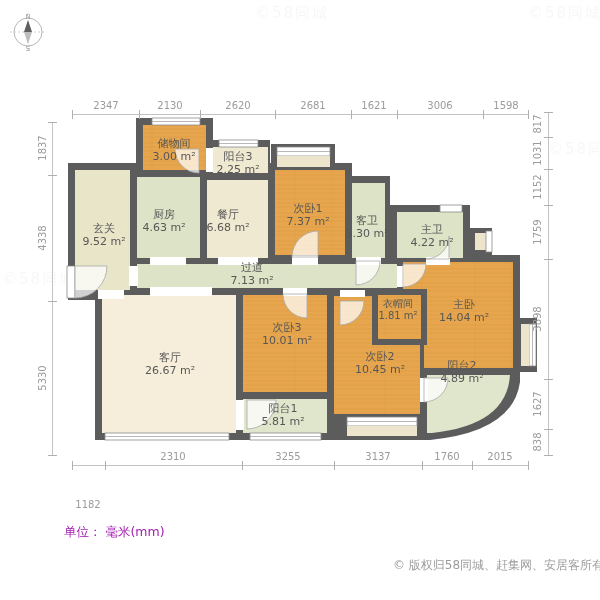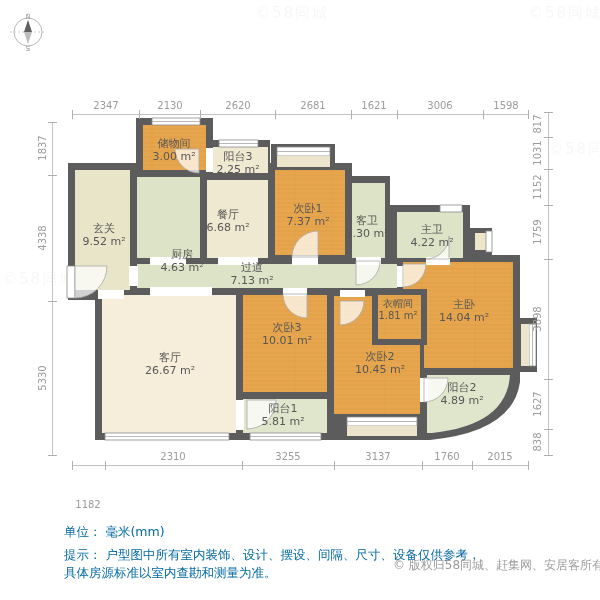--- a/index.html
+++ b/index.html
@@ -15,21 +15,21 @@
   .dline{position:absolute;background:#c3c3c3;}
   .tick{position:absolute;background:#b0b0b0;}
   .dim-num{position:absolute;font-size:10px;color:#9b9b9b;transform:translate(-50%,-50%);white-space:nowrap;}
   .dim-num.v{transform:translate(-50%,-50%) rotate(-90deg);}
   
   .room-label{position:absolute;transform:translate(-50%,-50%);text-align:center;
               color:#575757;font-size:11px;line-height:13px;white-space:nowrap;pointer-events:none;}
   .room-label .nm{display:block;}
   .room-label .ar{display:block;}
   
-  .footer-line{position:absolute;font-size:12.5px;color:#0369a1;white-space:nowrap;}
+  .footer-line{position:absolute;font-size:12.5px;color:#a21caf;white-space:nowrap;}
   #copyright{position:absolute;font-size:12px;color:#9c9c9c;white-space:nowrap;}
   svg{position:absolute;left:0;top:0;}
 </style>
 </head>
 <body>
 
 <div id="stage">
 
   <span class="wm" style="left:255px;top:4px;">©58同城</span>
   <span class="wm" style="left:528px;top:4px;">©58同城</span>
@@ -150,21 +150,21 @@
       <span class="ar">9.52 m²</span>
     </div>
   <div class="room-label" style="left:174px;top:150px;">
     <span class="nm">储物间</span>
       <span class="ar">3.00 m²</span>
     </div>
   <div class="room-label" style="left:238px;top:163px;">
     <span class="nm">阳台3</span>
       <span class="ar">2.25 m²</span>
     </div>
-  <div class="room-label" style="left:182px;top:221px;margin-top:40px;">
+  <div class="room-label" style="left:164px;top:221px;">
     <span class="nm">厨房</span>
       <span class="ar">4.63 m²</span>
     </div>
   <div class="room-label" style="left:228px;top:221px;">
     <span class="nm">餐厅</span>
       <span class="ar">6.68 m²</span>
     </div>
   <div class="room-label" style="left:308px;top:215px;">
     <span class="nm">次卧1</span>
       <span class="ar">7.37 m²</span>
@@ -198,21 +198,21 @@
       <span class="ar">14.04 m²</span>
     </div>
   <div class="room-label" style="left:380px;top:363px;">
     <span class="nm">次卧2</span>
       <span class="ar">10.45 m²</span>
     </div>
   <div class="room-label" style="left:283px;top:415px;">
     <span class="nm">阳台1</span>
       <span class="ar">5.81 m²</span>
     </div>
-  <div class="room-label" style="left:462px;top:394px;text-align:center;">
+  <div class="room-label" style="left:462px;top:372px;text-align:center;">
     <span class="nm">阳台2</span>
       <span class="ar">4.89 m²</span>
     </div>
 
   <div>
     <div class="dline" style="left:72px;top:114px;width:456px;height:1px;"></div>
     <span class="tick" style="left:72px;top:110px;width:1px;height:9px;"></span>
     <span class="tick" style="left:139px;top:110px;width:1px;height:9px;"></span>
     <span class="tick" style="left:200px;top:110px;width:1px;height:9px;"></span>
     <span class="tick" style="left:275px;top:110px;width:1px;height:9px;"></span>
@@ -270,20 +270,18 @@
     <span class="dim-num v" style="left:537px;top:124px;">817</span>
     <span class="dim-num v" style="left:537px;top:153px;">1031</span>
     <span class="dim-num v" style="left:537px;top:187px;">1152</span>
     <span class="dim-num v" style="left:537px;top:232px;">1759</span>
     <span class="dim-num v" style="left:537px;top:319px;">3898</span>
     <span class="dim-num v" style="left:537px;top:404px;">1627</span>
     <span class="dim-num v" style="left:537px;top:442px;">838</span>
   </div>
 
   <div class="footer-line" style="left:64px;top:524px;">单位： 毫米(mm)</div>
-  <div class="footer-line" style="left:64px;top:547px;">提示： 户型图中所有室内装饰、设计、摆设、间隔、尺寸、设备仅供参考，</div>
-  <div class="footer-line" style="left:64px;top:565px;">具体房源标准以室内查勘和测量为准。</div>
   <div id="copyright" style="left:393px;top:557px;">
     <span>©</span>
     <span>版权归58同城、赶集网、安居客所有</span>
   </div>
 
 </div>
 
 </body></html>

